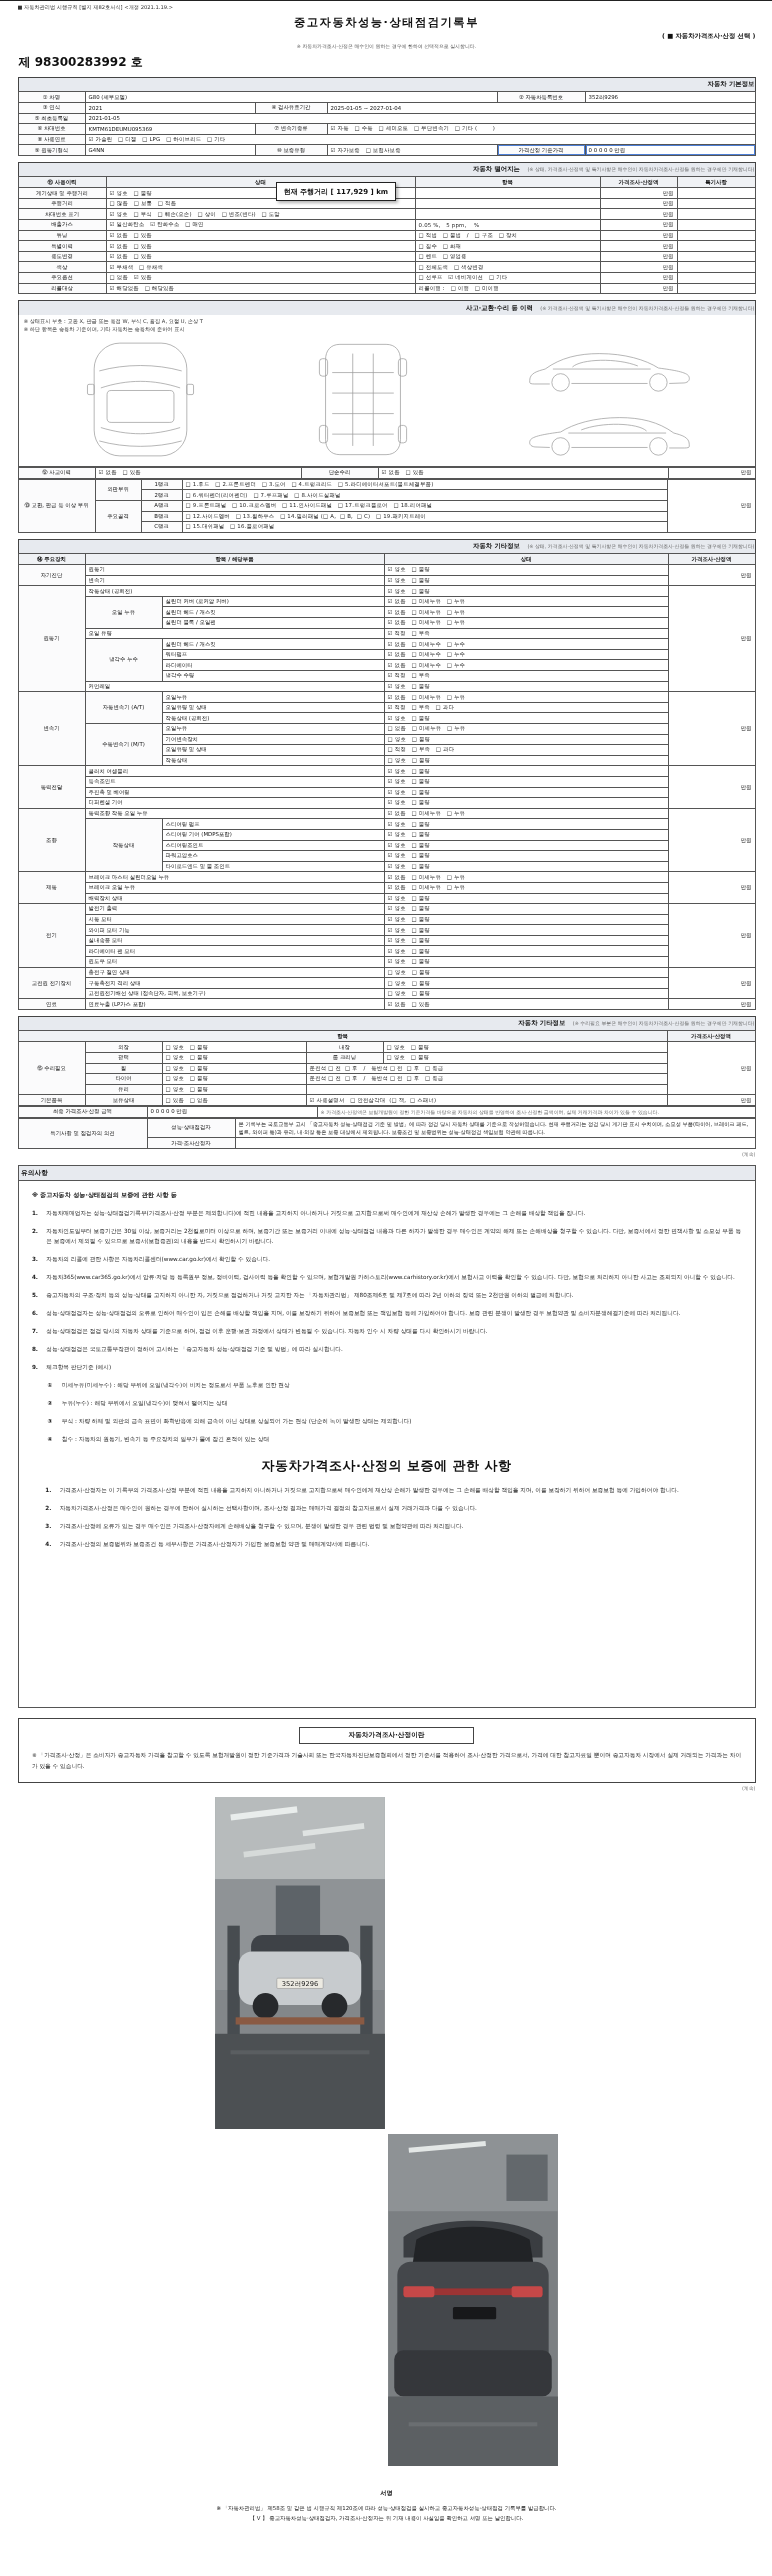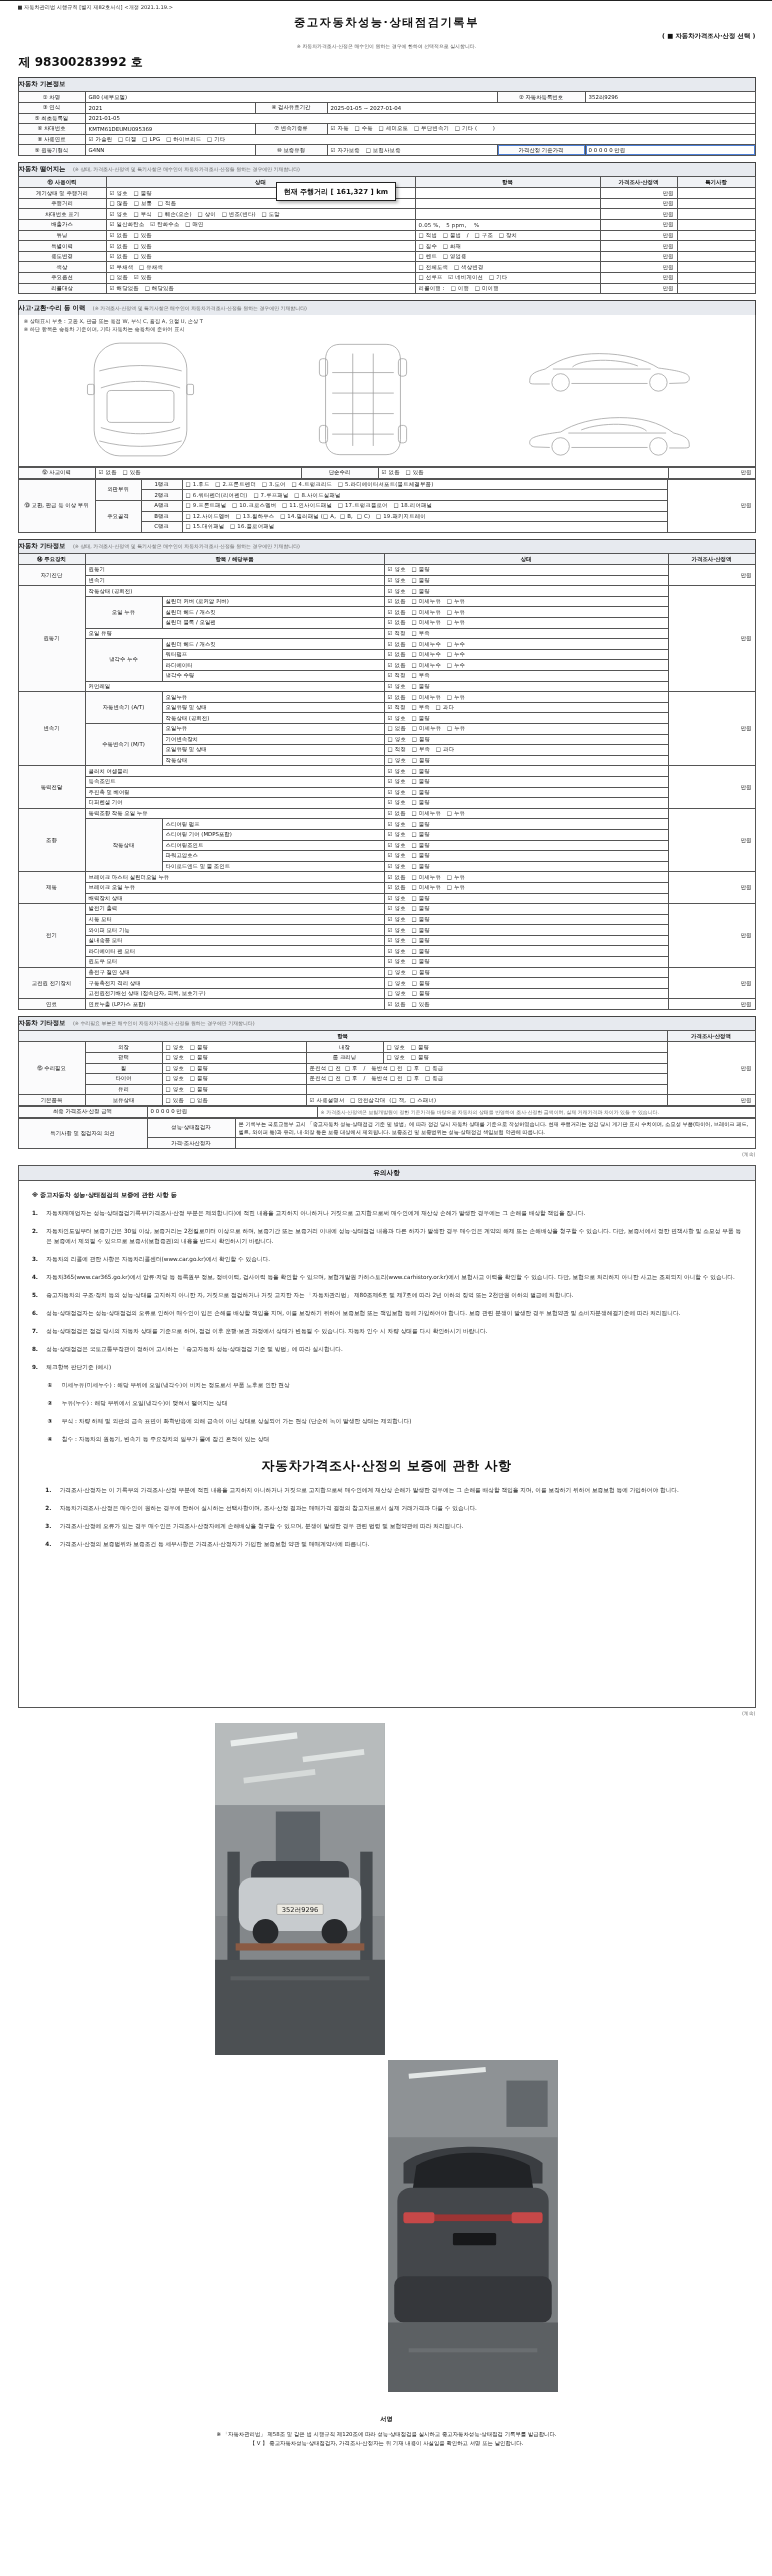--- a/index.html
+++ b/index.html
@@ -5,41 +5,41 @@
 *{margin:0;padding:0;box-sizing:border-box;}
 html,body{background:#fff;}
 .page{width:773px;height:2576px;background:#fff;overflow:hidden;
   font-family:"DejaVu Sans","Liberation Sans",sans-serif;color:#111;border-top:1px solid #222;}
 .content{width:738px;margin:0 auto;}
 .form-ref{font-size:5.2px;color:#333;padding-top:2.6px;}
 .title{text-align:center;font-size:11.3px;font-weight:bold;letter-spacing:1.5px;margin-top:4.1px;}
 .subtitle{text-align:right;font-size:6.4px;font-weight:bold;margin-top:2.6px;}
 .subnote{text-align:center;font-size:4.9px;color:#555;margin-top:1.5px;}
 .doc-no{font-size:12px;font-weight:bold;margin:5.2px 0 2.1px 1px;}
-.sec-head{border:0.5px solid #444;border-bottom:none;background:#e7eaef;text-align:left;
+.sec-head{border:0.5px solid #444;border-bottom:none;background:#e7eaef;text-align:right;
   font-weight:bold;font-size:6.4px;padding:2.1px 0;margin-top:6.2px;}
 .sec-note{font-weight:normal;font-size:4.9px;color:#666;margin-left:5.2px;}
 table.form{width:100%;border-collapse:collapse;table-layout:fixed;}
 .form td,.form th{border:0.5px solid #555;font-size:5.4px;padding:1.3px 3.1px;vertical-align:middle;word-break:break-all;}
 .form th{background:#f0f2f5;font-weight:600;text-align:center;padding:1.5px 2.1px;}
 .lbl{text-align:center;background:#fbfbfc;}
 .val{text-align:left;}
 .checks{white-space:pre-wrap;letter-spacing:0.2px;color:#1d1d1d;}
 .pricec{text-align:right;padding-right:8.2px;color:#222;}
 .blue-outline{box-shadow:inset 0 0 0 1px #4d7fd6;}
 .comp-wrap{position:relative;}
 .odo-callout{position:absolute;left:258px;top:6.2px;z-index:5;background:#fff;border:0.8px solid #222;
   padding:3.1px 7.2px;font-size:7px;font-weight:bold;box-shadow:1.5px 1.5px 3.1px rgba(0,0,0,.3);}
 .legend-box{border:0.5px solid #555;border-top:none;padding:3.1px 5.2px 1px;}
 .legend-line{font-size:5.2px;color:#333;margin-bottom:1.5px;}
 .diagram-row{display:flex;justify-content:space-around;align-items:center;padding:4.1px 3.1px 5.2px;}
 .side-stack{display:flex;flex-direction:column;gap:7.2px;}
 .mt0{margin-top:0;}
 .n-box{border:0.5px solid #555;margin-top:8.2px;}
-.n-box-head{background:#e7eaef;border-bottom:0.5px solid #555;text-align:center;font-weight:bold;font-size:6.7px;padding:2.6px;}
+.n-box-head{background:#e7eaef;border-bottom:0.5px solid #555;text-align:left;font-weight:bold;font-size:6.7px;padding:2.6px;}
 .n-box-body{padding:9.3px 13.4px 5.2px;min-height:526px;}
 .n-sub{font-size:6.2px;font-weight:bold;margin-bottom:8.2px;}
 .n-item{display:flex;gap:4.1px;font-size:5.7px;line-height:1.8;margin-bottom:7.7px;color:#1c1c1c;text-align:justify;}
 .n-no{min-width:10.3px;font-weight:600;}
 .pn-block{margin-top:13.4px;min-height:196px;padding:0 13.4px;}
 .pn-title{text-align:center;font-size:13px;font-weight:bold;margin-bottom:10.3px;letter-spacing:0.5px;}
 .def-box{border:0.8px solid #444;margin-top:9.3px;padding:8.2px 13.4px 10.3px;}
 .def-title{display:block;width:175px;margin:0 auto 6.2px;border:0.8px solid #444;text-align:center;
   font-weight:bold;font-size:6.7px;padding:3.1px 0;background:#fff;}
 .def-text{font-size:5.7px;line-height:1.85;color:#222;text-align:justify;}
@@ -117,21 +117,21 @@
           <td class="val blue-outline">0 0 0 0 0  만원</td>
         </tr>
       </tbody>
     </table>
 
     <div class="sec-head">
       <span>자동차 떨어지는</span>
       <span class="sec-note">(※ 상태, 가격조사·산정액 및 특기사항은 매수인이 자동차가격조사·산정을 원하는 경우에만 기재합니다)</span>
     </div>
     <div class="comp-wrap">
-      <div class="odo-callout">현재 주행거리 [ 161,327 ] km</div>
+      <div class="odo-callout">현재 주행거리 [ 117,929 ] km</div>
       <table class="form">
         <colgroup>
             <col style="width:88px">
             <col style="width:309px">
             <col style="width:185px">
             <col style="width:77px">
             <col>
           </colgroup>
         <thead>
           <tr>
@@ -736,20 +736,24 @@
 
               <div class="n-item">
                 <span class="n-no">4.</span>
                 <span class="n-text">가격조사·산정의 보증범위와 보증조건 등 세부사항은 가격조사·산정자가 가입한 보증보험 약관 및 매매계약서에 따릅니다.</span>
               </div>
             </div>
         </div>
       </div>
     </div>
 
+    <div class="def-box">
+      <span class="def-title">자동차가격조사·산정이란</span>
+      <div class="def-text">※ 「가격조사·산정」은 소비자가 중고자동차 가격을 참고할 수 있도록 보험개발원이 정한 기준가격과 기술사회 또는 한국자동차진단보증협회에서 정한 기준서를 적용하여 조사·산정한 가격으로서, 가격에 대한 참고자료일 뿐이며 중고자동차 시장에서 실제 거래되는 가격과는 차이가 있을 수 있습니다.</div>
+    </div>
     <div class="cont">(계속)</div>
 
     <div class="photo-zone">
       <svg class="photo photo1" width="170" height="332" viewBox="0 0 330 645">
         <rect width="330" height="645" fill="#83878a"></rect>
         <rect width="330" height="160" fill="#b7bbbc"></rect>
         <rect x="30" y="26" width="130" height="12" fill="#e9edec" transform="rotate(-7 95 32)"></rect>
         <rect x="170" y="58" width="120" height="11" fill="#dfe3e2" transform="rotate(-7 230 63)"></rect>
         <rect x="55" y="98" width="140" height="11" fill="#d6dad9" transform="rotate(-7 125 103)"></rect>
         <rect y="160" width="330" height="215" fill="#8f9396"></rect>

